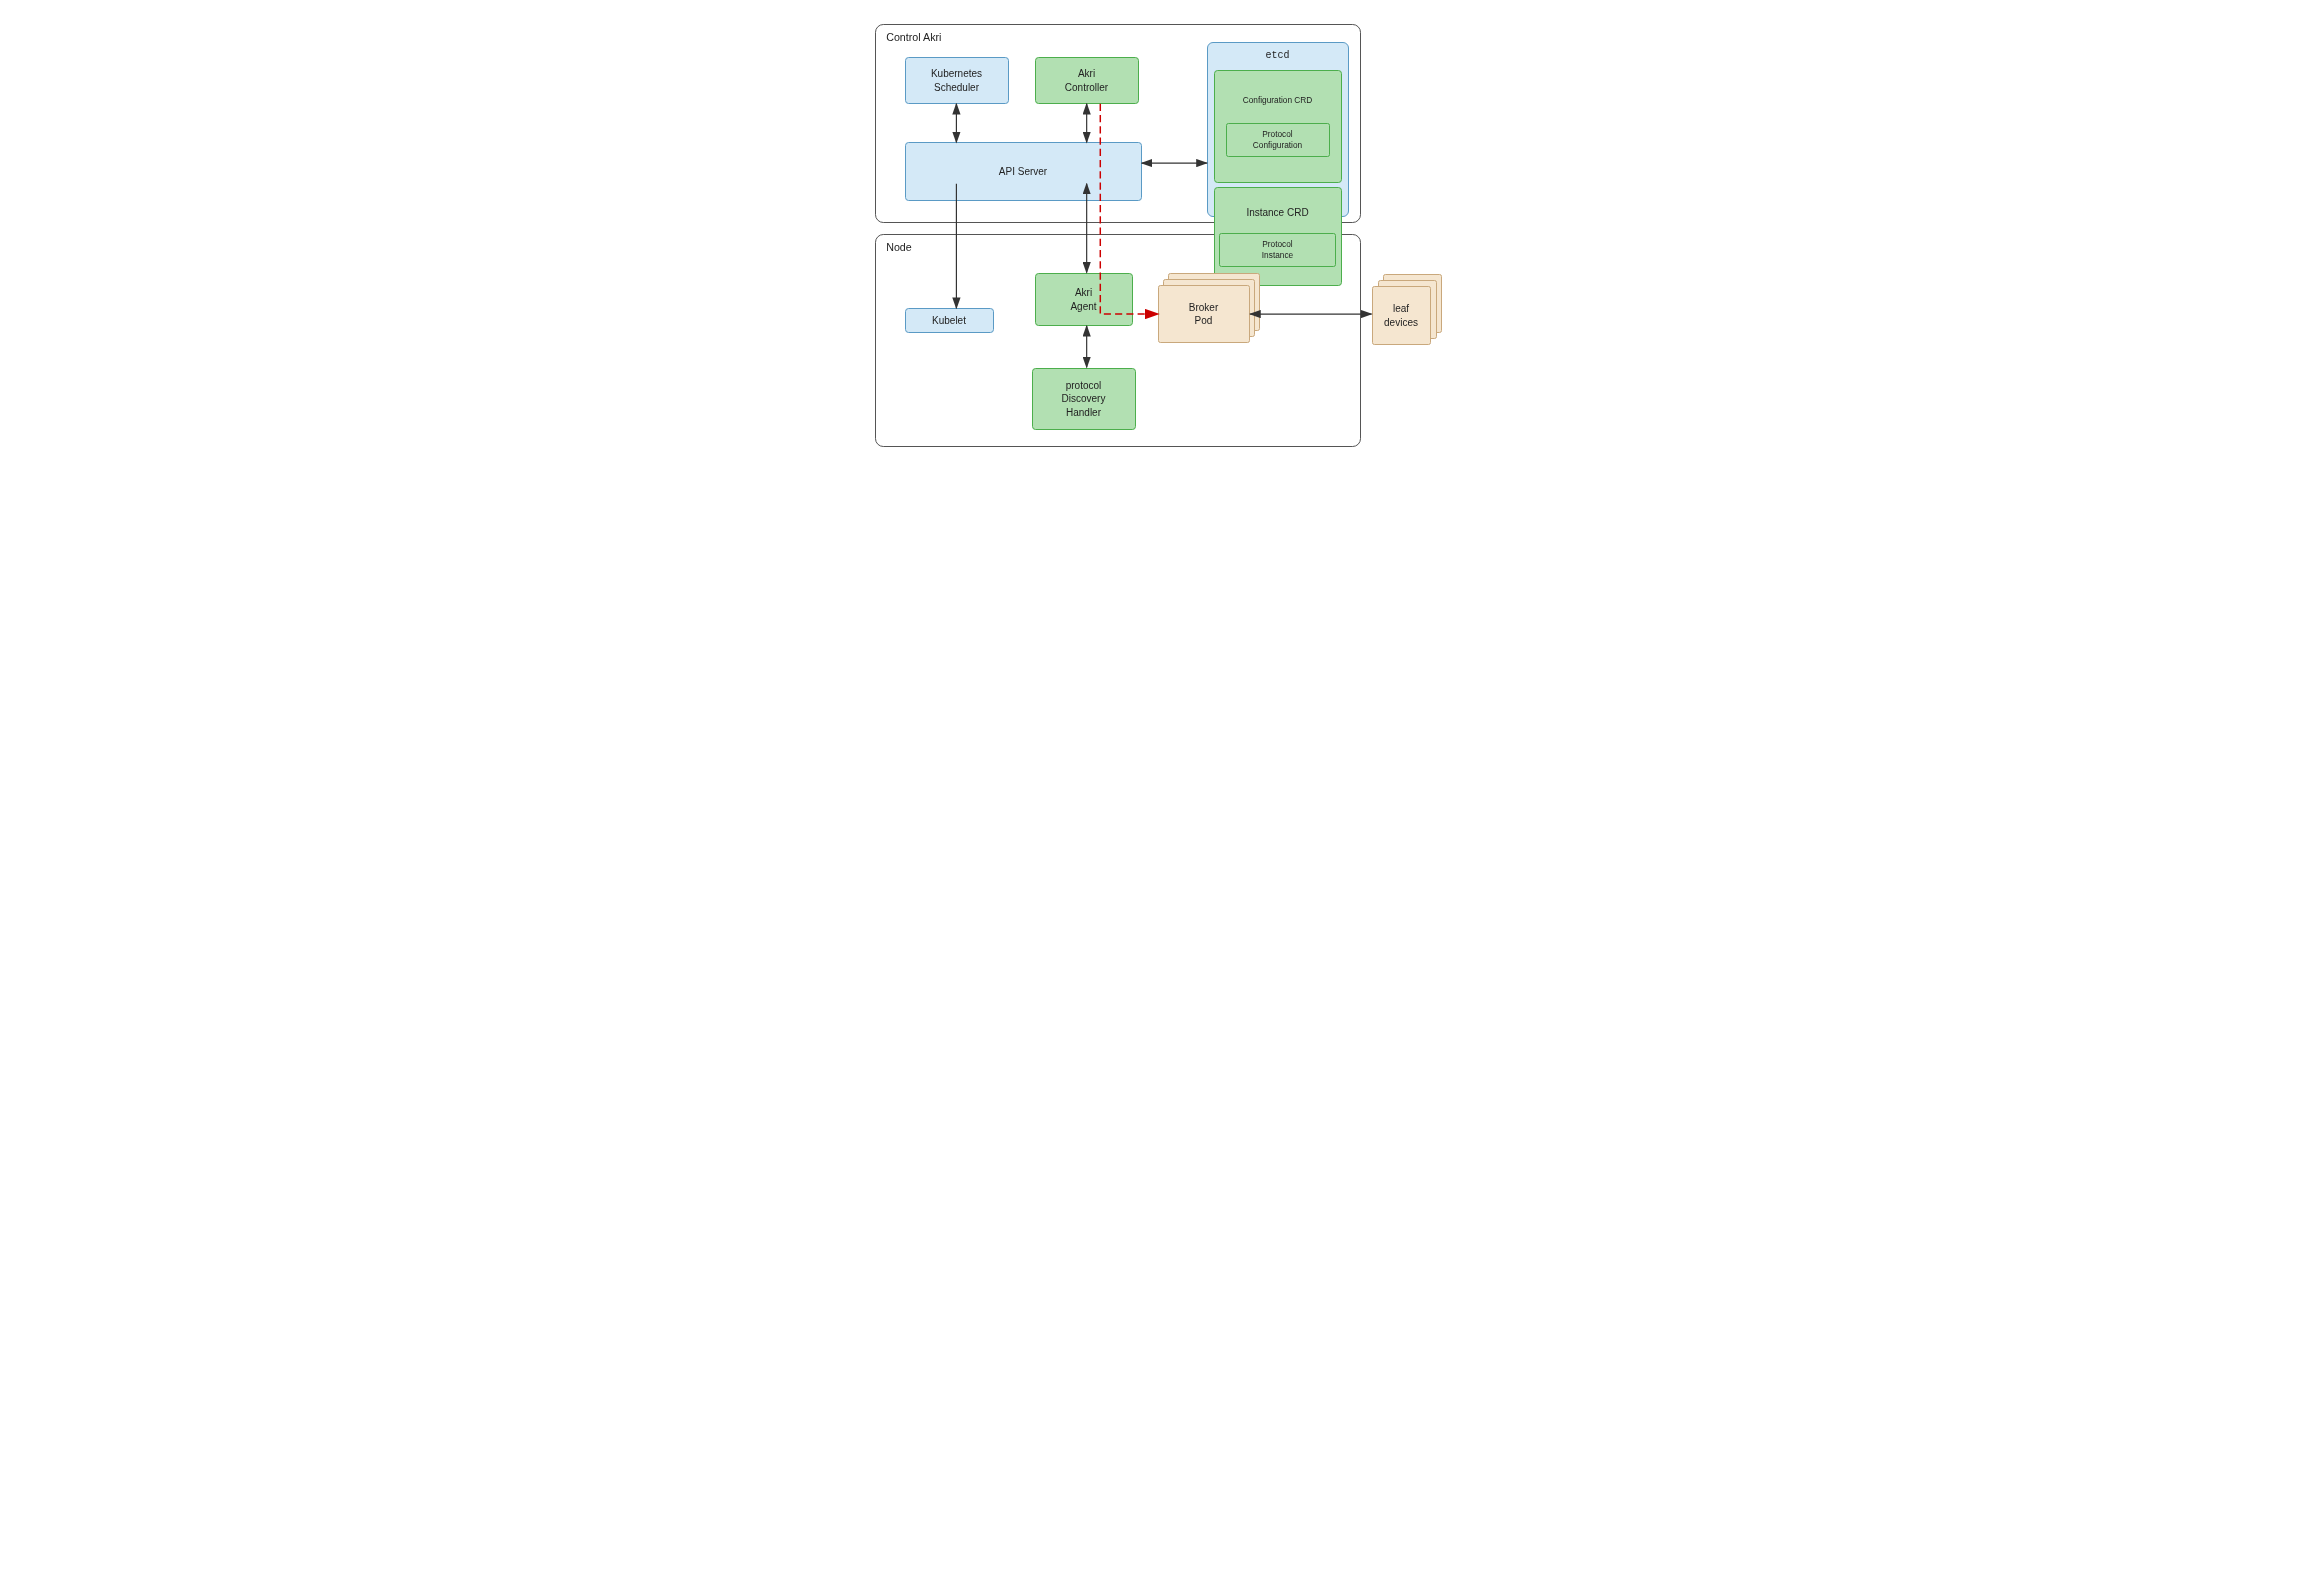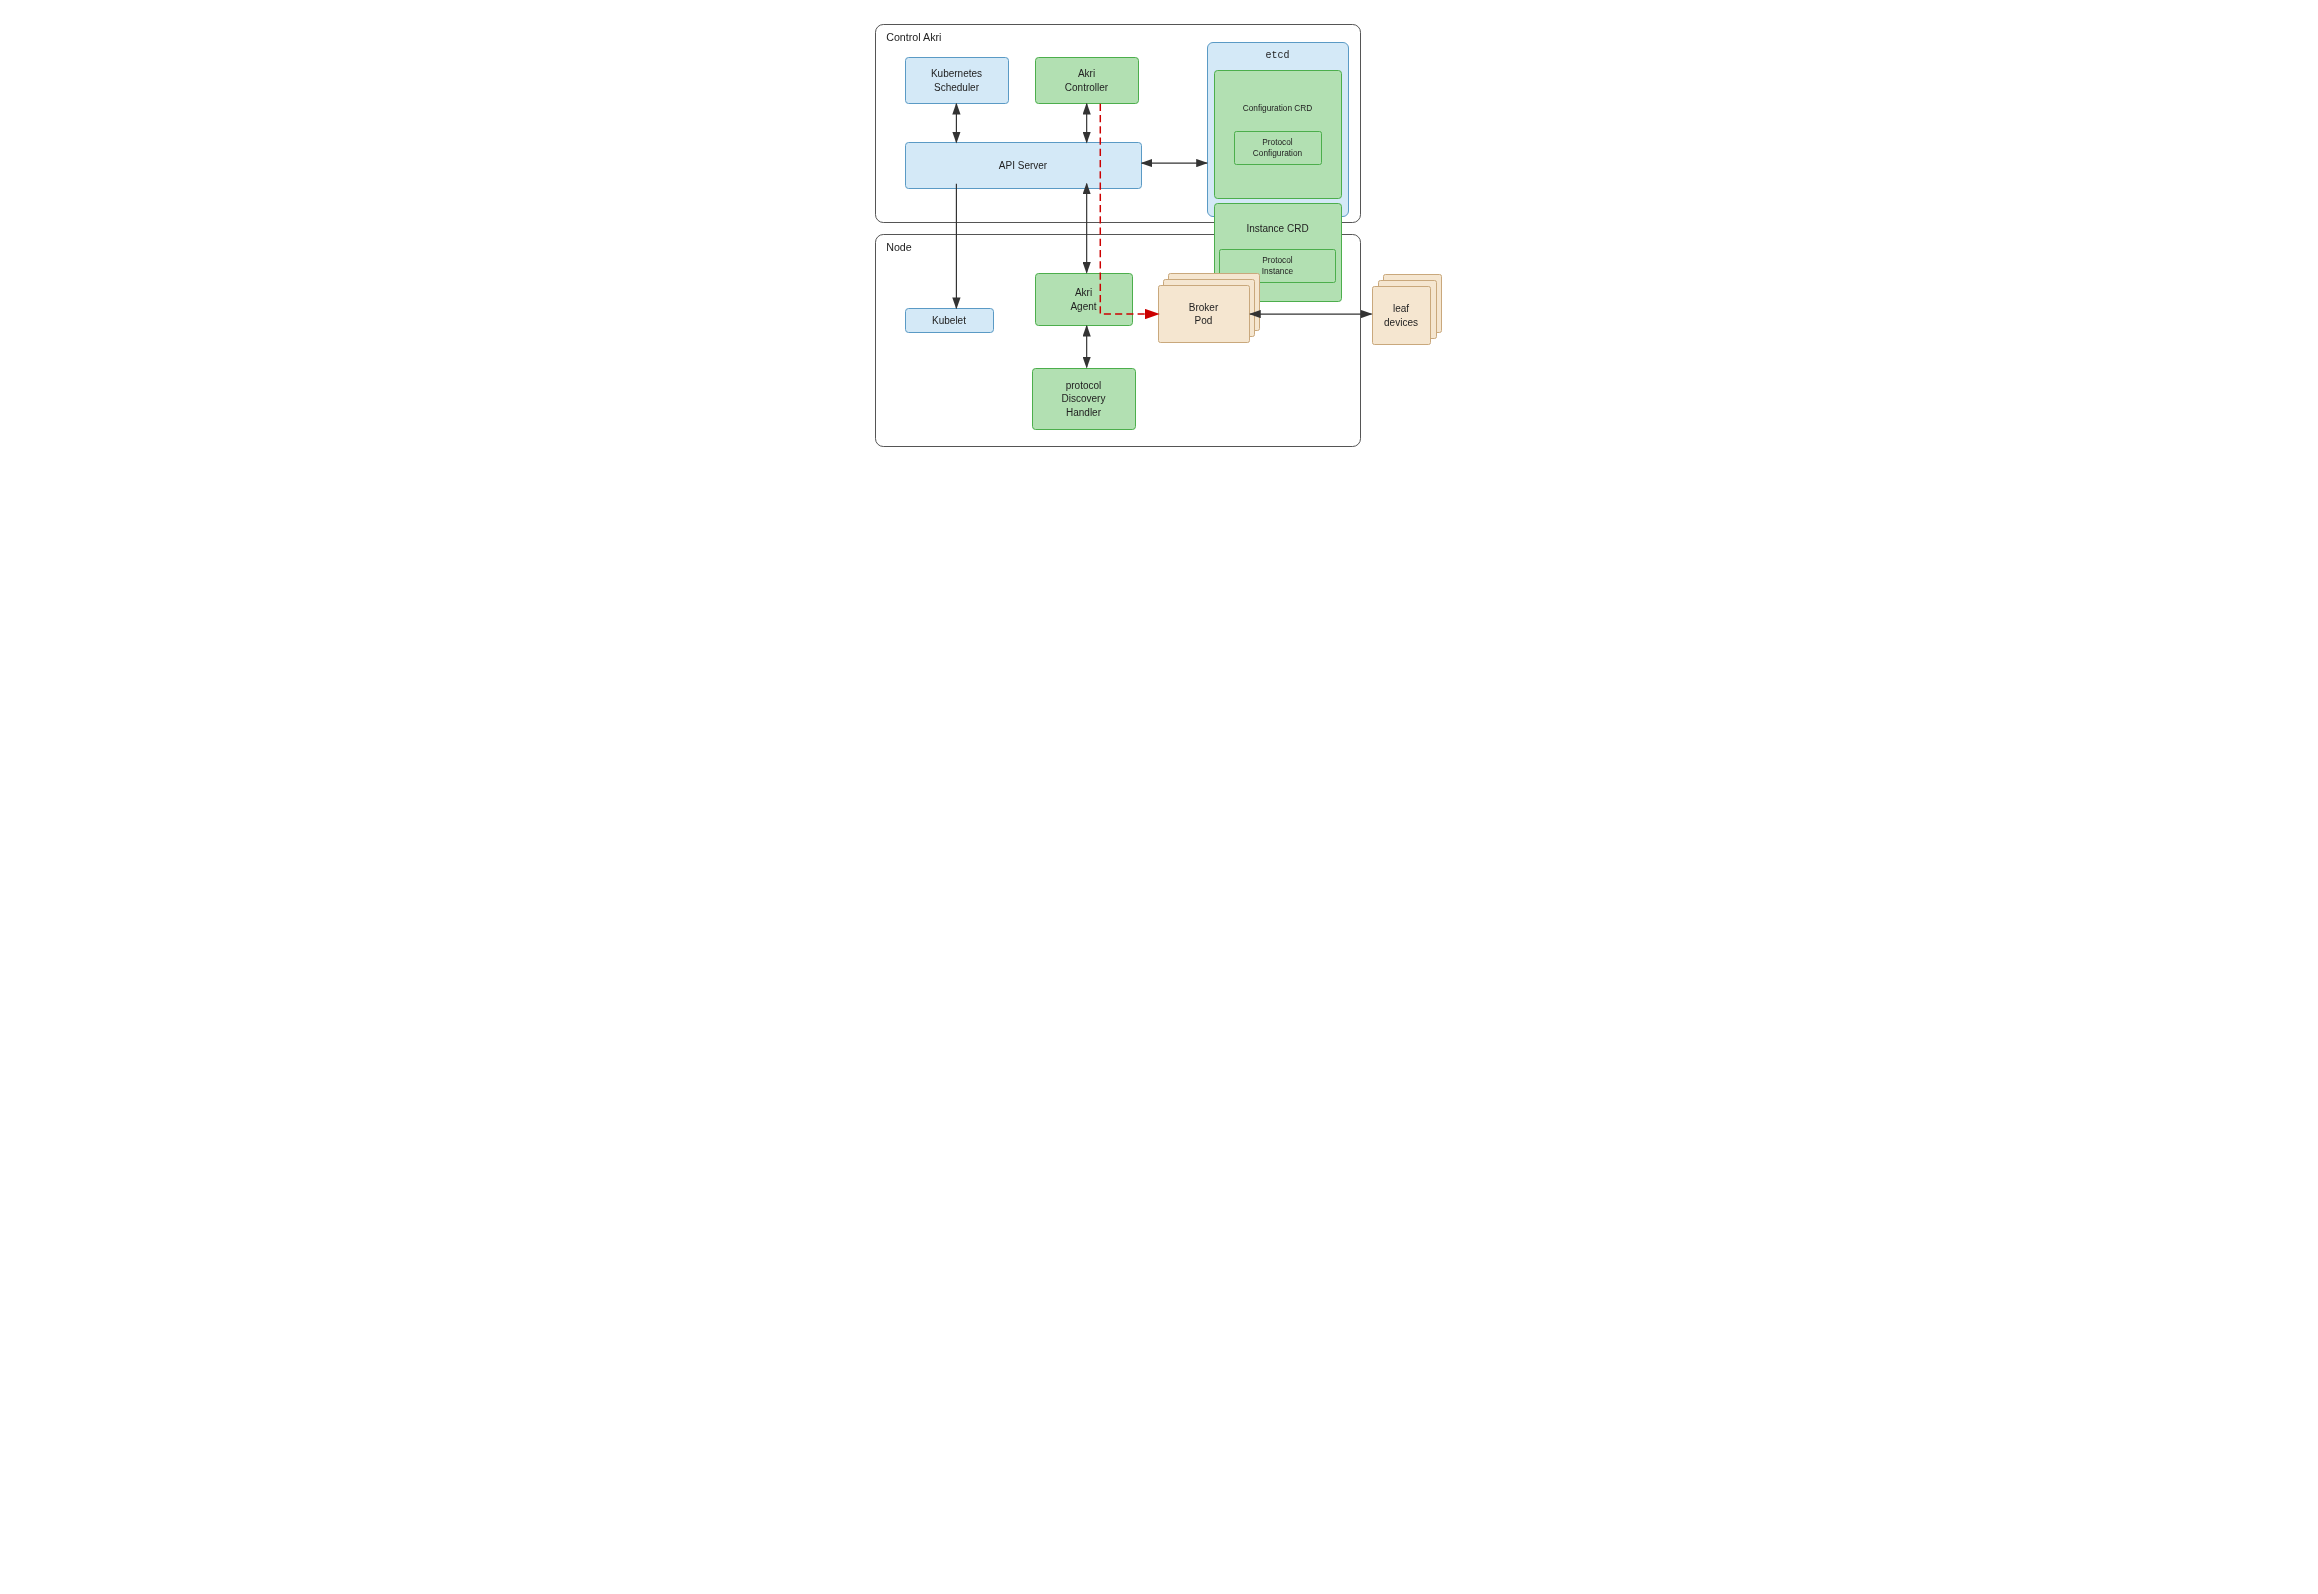--- a/index.html
+++ b/index.html
@@ -73,28 +73,28 @@
   <div class="diag-box blue" style="left:36px; top:39px; width:104px; height:47px;">
     <span>Kubernetes
 Scheduler</span>
   </div>
 
   <div class="diag-box green" style="left:166px; top:39px; width:104px; height:47px;">
     <span>Akri
 Controller</span>
   </div>
 
-  <div class="diag-box blue" style="left:36px; top:124px; width:237px; height:47px;">
+  <div class="diag-box blue" style="left:36px; top:124px; width:237px; height:59px;">
     <span>API Server</span>
   </div>
 
   <div class="diag-box light-blue-outer" style="left:338px; top:24px; width:142px; height:175px; flex-direction:column; align-items:stretch; padding:6px; gap:4.7px; justify-content:flex-start;">
     <div style="text-align:center; font-size:10px; margin-bottom:2.4px; flex-shrink:0;font-family:Liberation Mono, monospace;">etcd</div>
     
-    <div style="background:#b2e0b2; border:0.9px solid #4cae4c; border-radius:3.6px; padding:19px; flex-shrink:0;">
+    <div style="background:#b2e0b2; border:0.9px solid #4cae4c; border-radius:3.6px; padding:11px; flex-shrink:0;">
       <div style="font-size:8.3px; margin-bottom:3.6px;">Configuration CRD</div>
       <div style="background:#b2e0b2; border:0.9px solid #4cae4c; border-radius:2.4px; padding:4.7px; text-align:center; font-size:8.3px; white-space:pre-line;">Protocol
 Configuration</div>
     </div>
     
     <div style="background:#b2e0b2; border:0.9px solid #4cae4c; border-radius:3.6px; padding:4.7px; flex-shrink:0;">
       <div style="font-size:10px; margin-bottom:0;">Instance CRD</div>
       <div style="background:#b2e0b2; border:0.9px solid #4cae4c; border-radius:2.4px; padding:4.7px; text-align:center; font-size:8.3px; white-space:pre-line;">Protocol
 Instance</div>
     </div>

